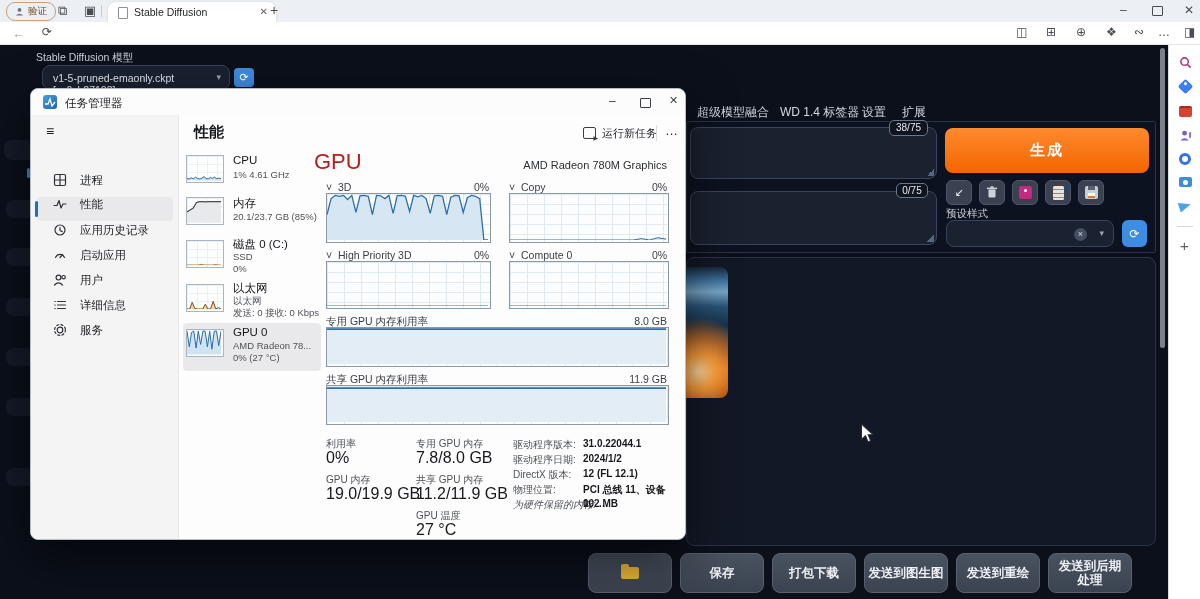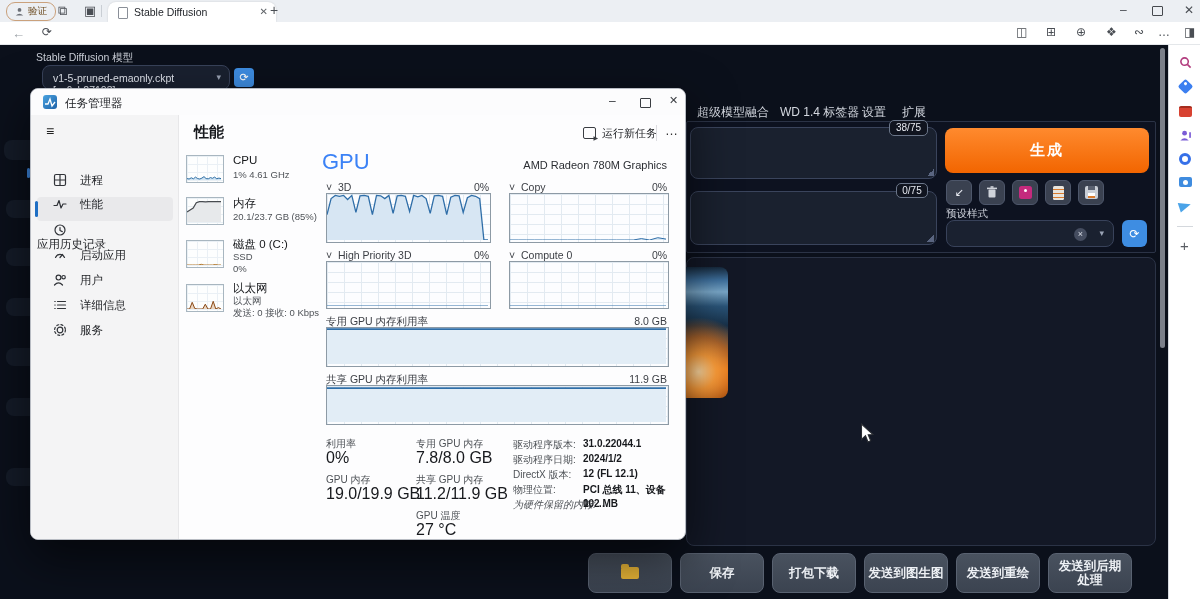--- a/index.html
+++ b/index.html
@@ -223,21 +223,21 @@
       </div>
 
       <div class="a tmitem tmsel" style="left:6px;top:82px;width:136px;">
         <span class="ic"><svg viewBox="0 0 14 14">
               <polyline points="1,8.5 4,8.5 6,3.5 8,11 10,7 13,7"></polyline>
             </svg></span>
         <span>性能</span>
       </div>
       <div class="a" style="left:4px;top:86px;width:3px;height:16px;background:#1f6fc4;border-radius:2px;"></div>
 
-      <div class="a tmitem" style="left:6px;top:108px;width:136px;flex-direction:column;">
+      <div class="a tmitem" style="left:6px;top:108px;width:136px;">
         <span class="ic"><svg viewBox="0 0 14 14">
               <circle cx="7" cy="7" r="5"></circle>
               <polyline points="7,4.5 7,7.5 9.3,8.6"></polyline>
             </svg></span>
         <span>应用历史记录</span>
       </div>
 
       <div class="a tmitem" style="left:6px;top:133px;width:136px;">
         <span class="ic"><svg viewBox="0 0 14 14">
               <path d="M2.5 9.5 A4.8 4.8 0 0 1 11.5 9.5"></path>
@@ -329,22 +329,33 @@
           <svg width="34" height="24">
             <path d="M0 24 L0.0 24.0 L2.6 24.0 L5.2 17.3 L7.8 23.5 L10.5 24.0 L13.1 24.0 L15.7 24.0 L18.3 19.2 L20.9 24.0 L23.5 24.0 L26.2 16.3 L28.8 24.0 L31.4 22.6 L34.0 24.0 L34 24 Z" fill="#e8d4c0"></path>
             <path d="M0.0 24.0 L2.6 24.0 L5.2 17.3 L7.8 23.5 L10.5 24.0 L13.1 24.0 L15.7 24.0 L18.3 19.2 L20.9 24.0 L23.5 24.0 L26.2 16.3 L28.8 24.0 L31.4 22.6 L34.0 24.0" fill="none" stroke="#8a4a18" stroke-width="1"></path>
           </svg>
         </div>
       <span class="a" style="left:50px;top:2px;font-size:11.5px;color:#15171a;">以太网</span>
       <span class="a perfsub" style="left:50px;top:16px;">以太网</span>
       <span class="a perfsub" style="left:50px;top:28px;">发送: 0 接收: 0 Kbps</span>
     </div>
 
-
-    <span class="a" style="left:291px;top:60px;font-size:22px;color:#3b82f6;">GPU</span>
+    <div class="a tmsel" style="left:152px;top:234px;width:138px;height:48px;">
+      <div class="a thumbchart" style="left:3px;top:6px;width:38px;height:28px;">
+          <svg width="34" height="24">
+            <path d="M0 24 L0.0 1.2 L2.3 16.8 L4.5 2.4 L6.8 1.2 L9.1 18.0 L11.3 1.2 L13.6 14.4 L15.9 1.2 L18.1 1.2 L20.4 16.8 L22.7 1.2 L24.9 19.2 L27.2 1.2 L29.5 1.2 L31.7 15.6 L34.0 1.2 L34 24 Z" fill="#cfe3f2"></path>
+            <path d="M0.0 1.2 L2.3 16.8 L4.5 2.4 L6.8 1.2 L9.1 18.0 L11.3 1.2 L13.6 14.4 L15.9 1.2 L18.1 1.2 L20.4 16.8 L22.7 1.2 L24.9 19.2 L27.2 1.2 L29.5 1.2 L31.7 15.6 L34.0 1.2" fill="none" stroke="#2d6da3" stroke-width="1"></path>
+          </svg>
+        </div>
+      <span class="a" style="left:50px;top:3px;font-size:11.5px;color:#15171a;">GPU 0</span>
+      <span class="a perfsub" style="left:50px;top:17px;">AMD Radeon 78...</span>
+      <span class="a perfsub" style="left:50px;top:29px;">0% (27 °C)</span>
+    </div>
+
+    <span class="a" style="left:283px;top:60px;font-size:22px;color:#b91c1c;">GPU</span>
     <span class="a" style="right:18px;top:70px;font-size:11px;color:#2b2e33;">AMD Radeon 780M Graphics</span>
 
     <span class="a chartlabel" style="left:295px;top:92px;">˅</span>
     <span class="a chartlabel" style="left:307px;top:92px;">3D</span>
     <span class="a chartlabel" style="left:443px;top:92px;">0%</span>
     <span class="a chartlabel" style="left:478px;top:92px;">˅</span>
     <span class="a chartlabel" style="left:490px;top:92px;">Copy</span>
     <span class="a chartlabel" style="left:621px;top:92px;">0%</span>
 
     <div class="a tmchart" style="left:295px;top:104px;width:165px;height:50px;">

